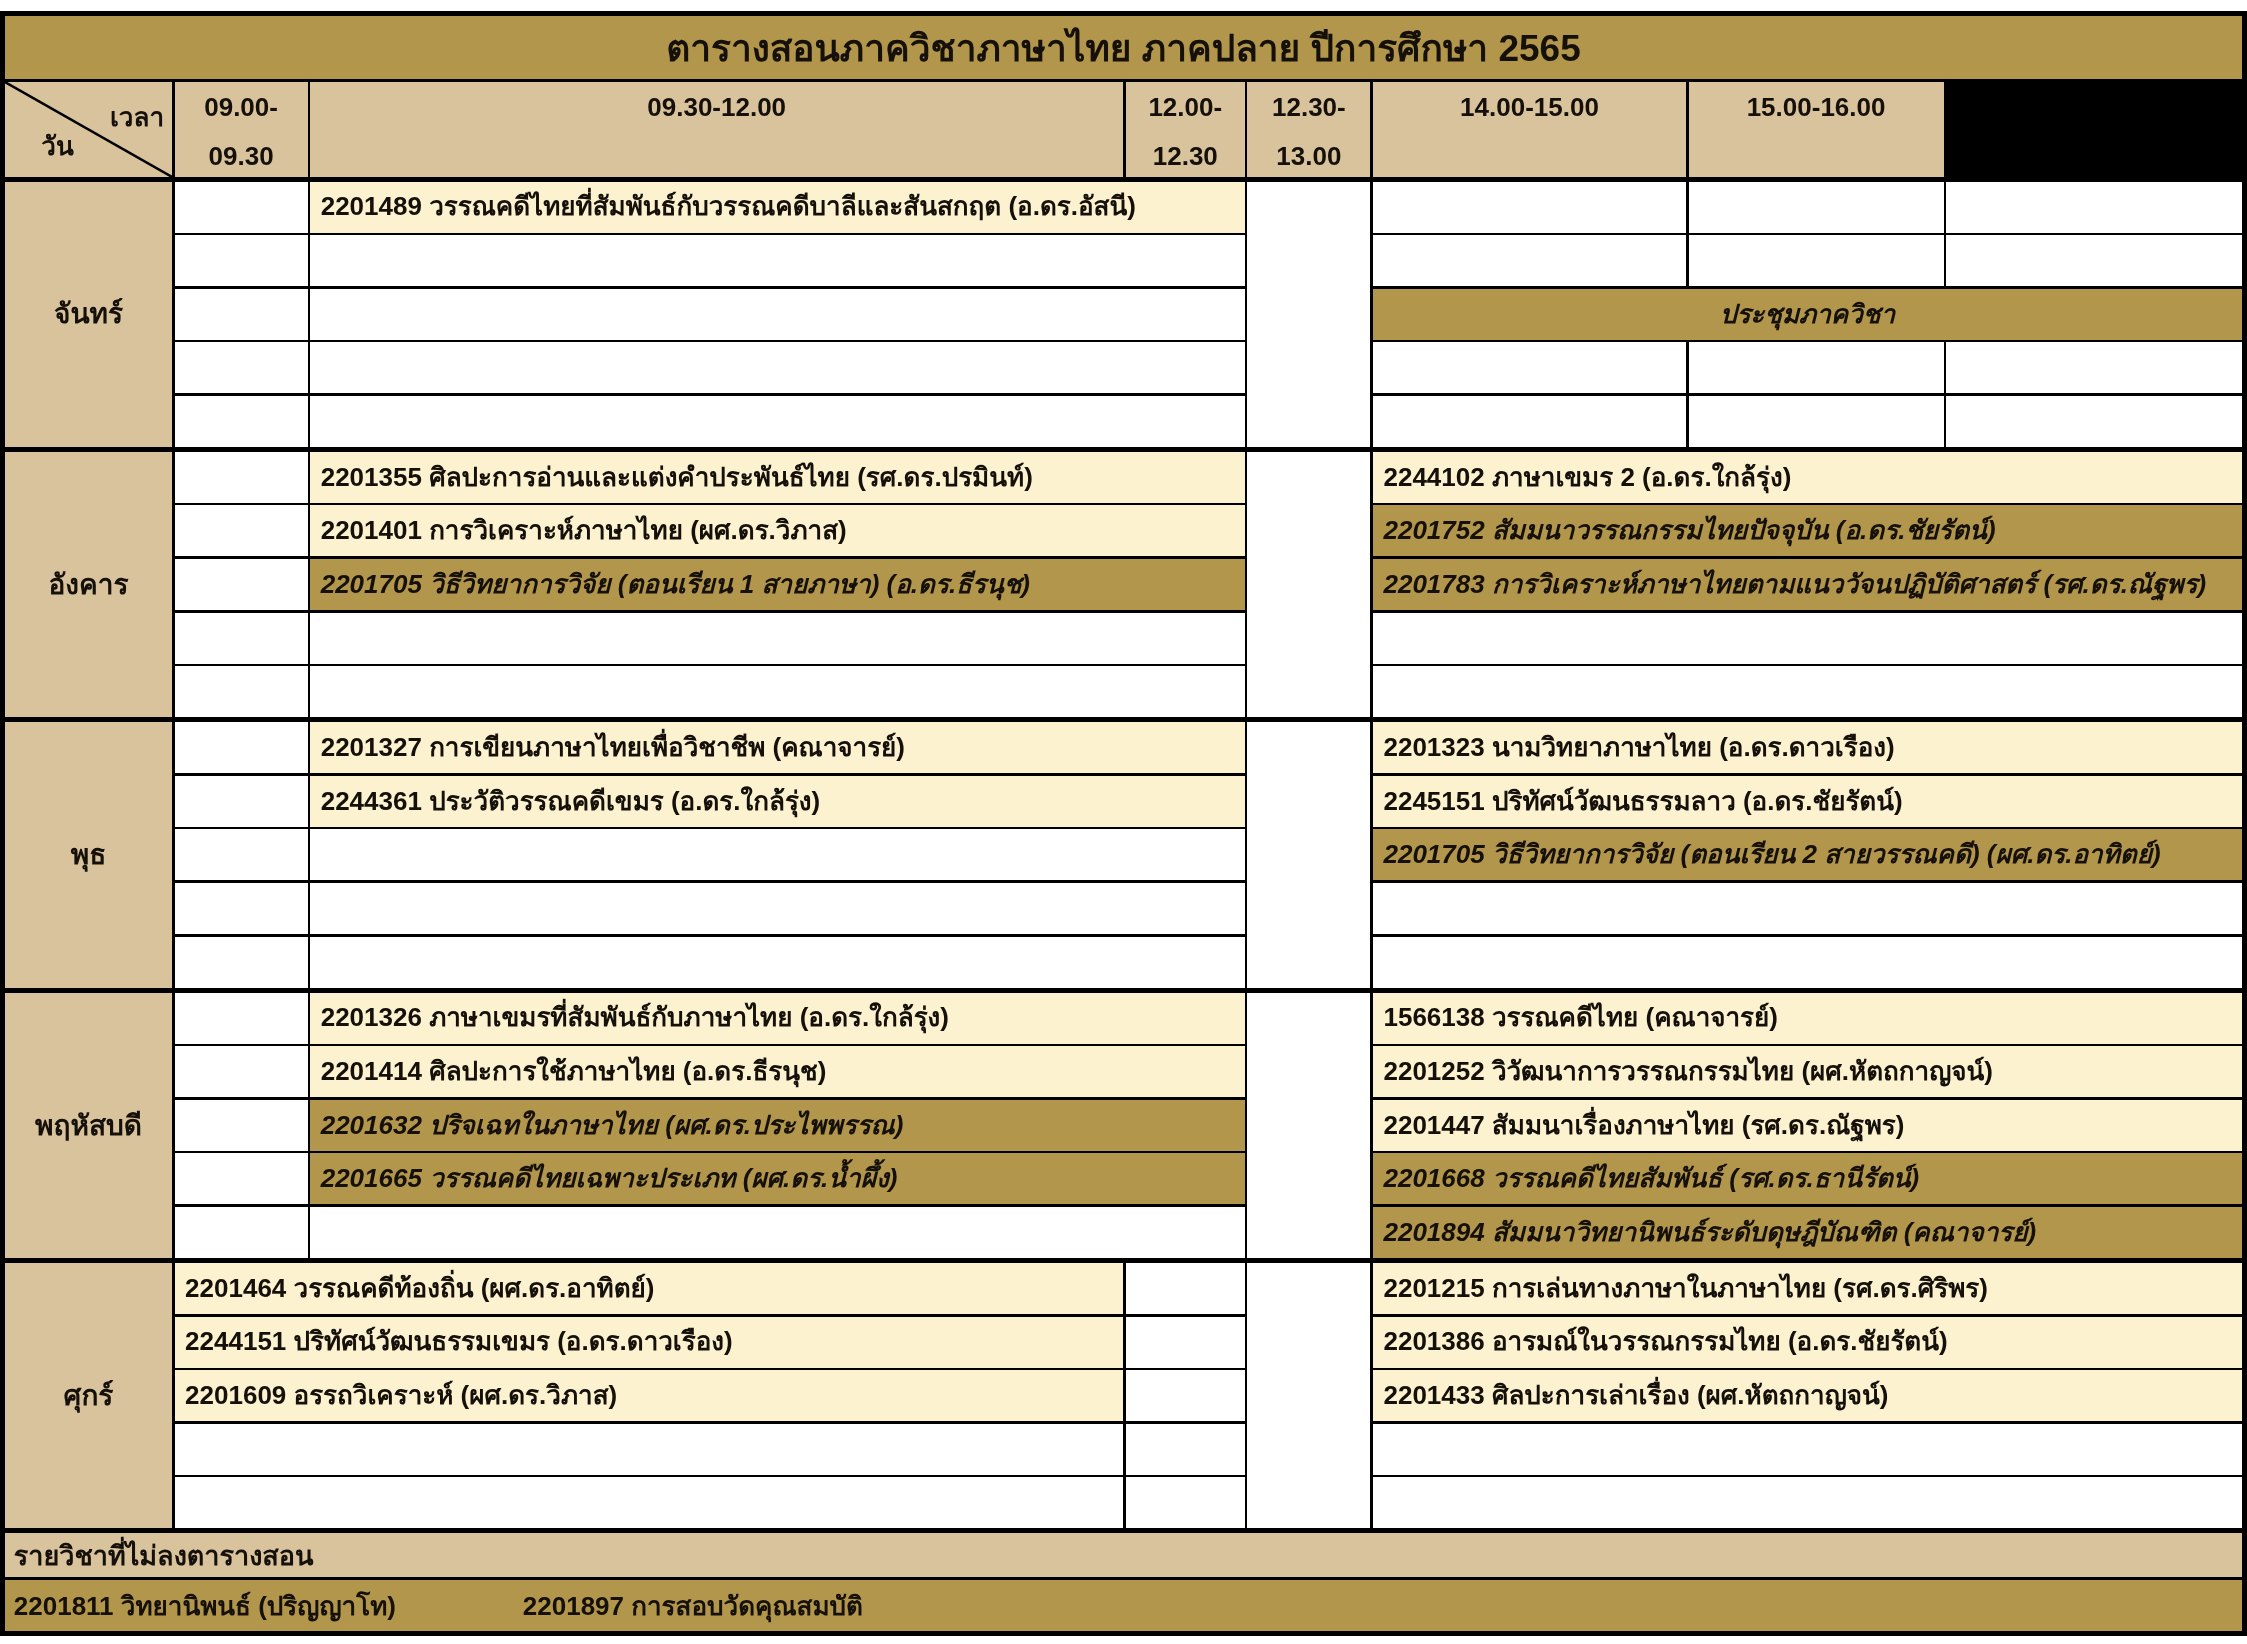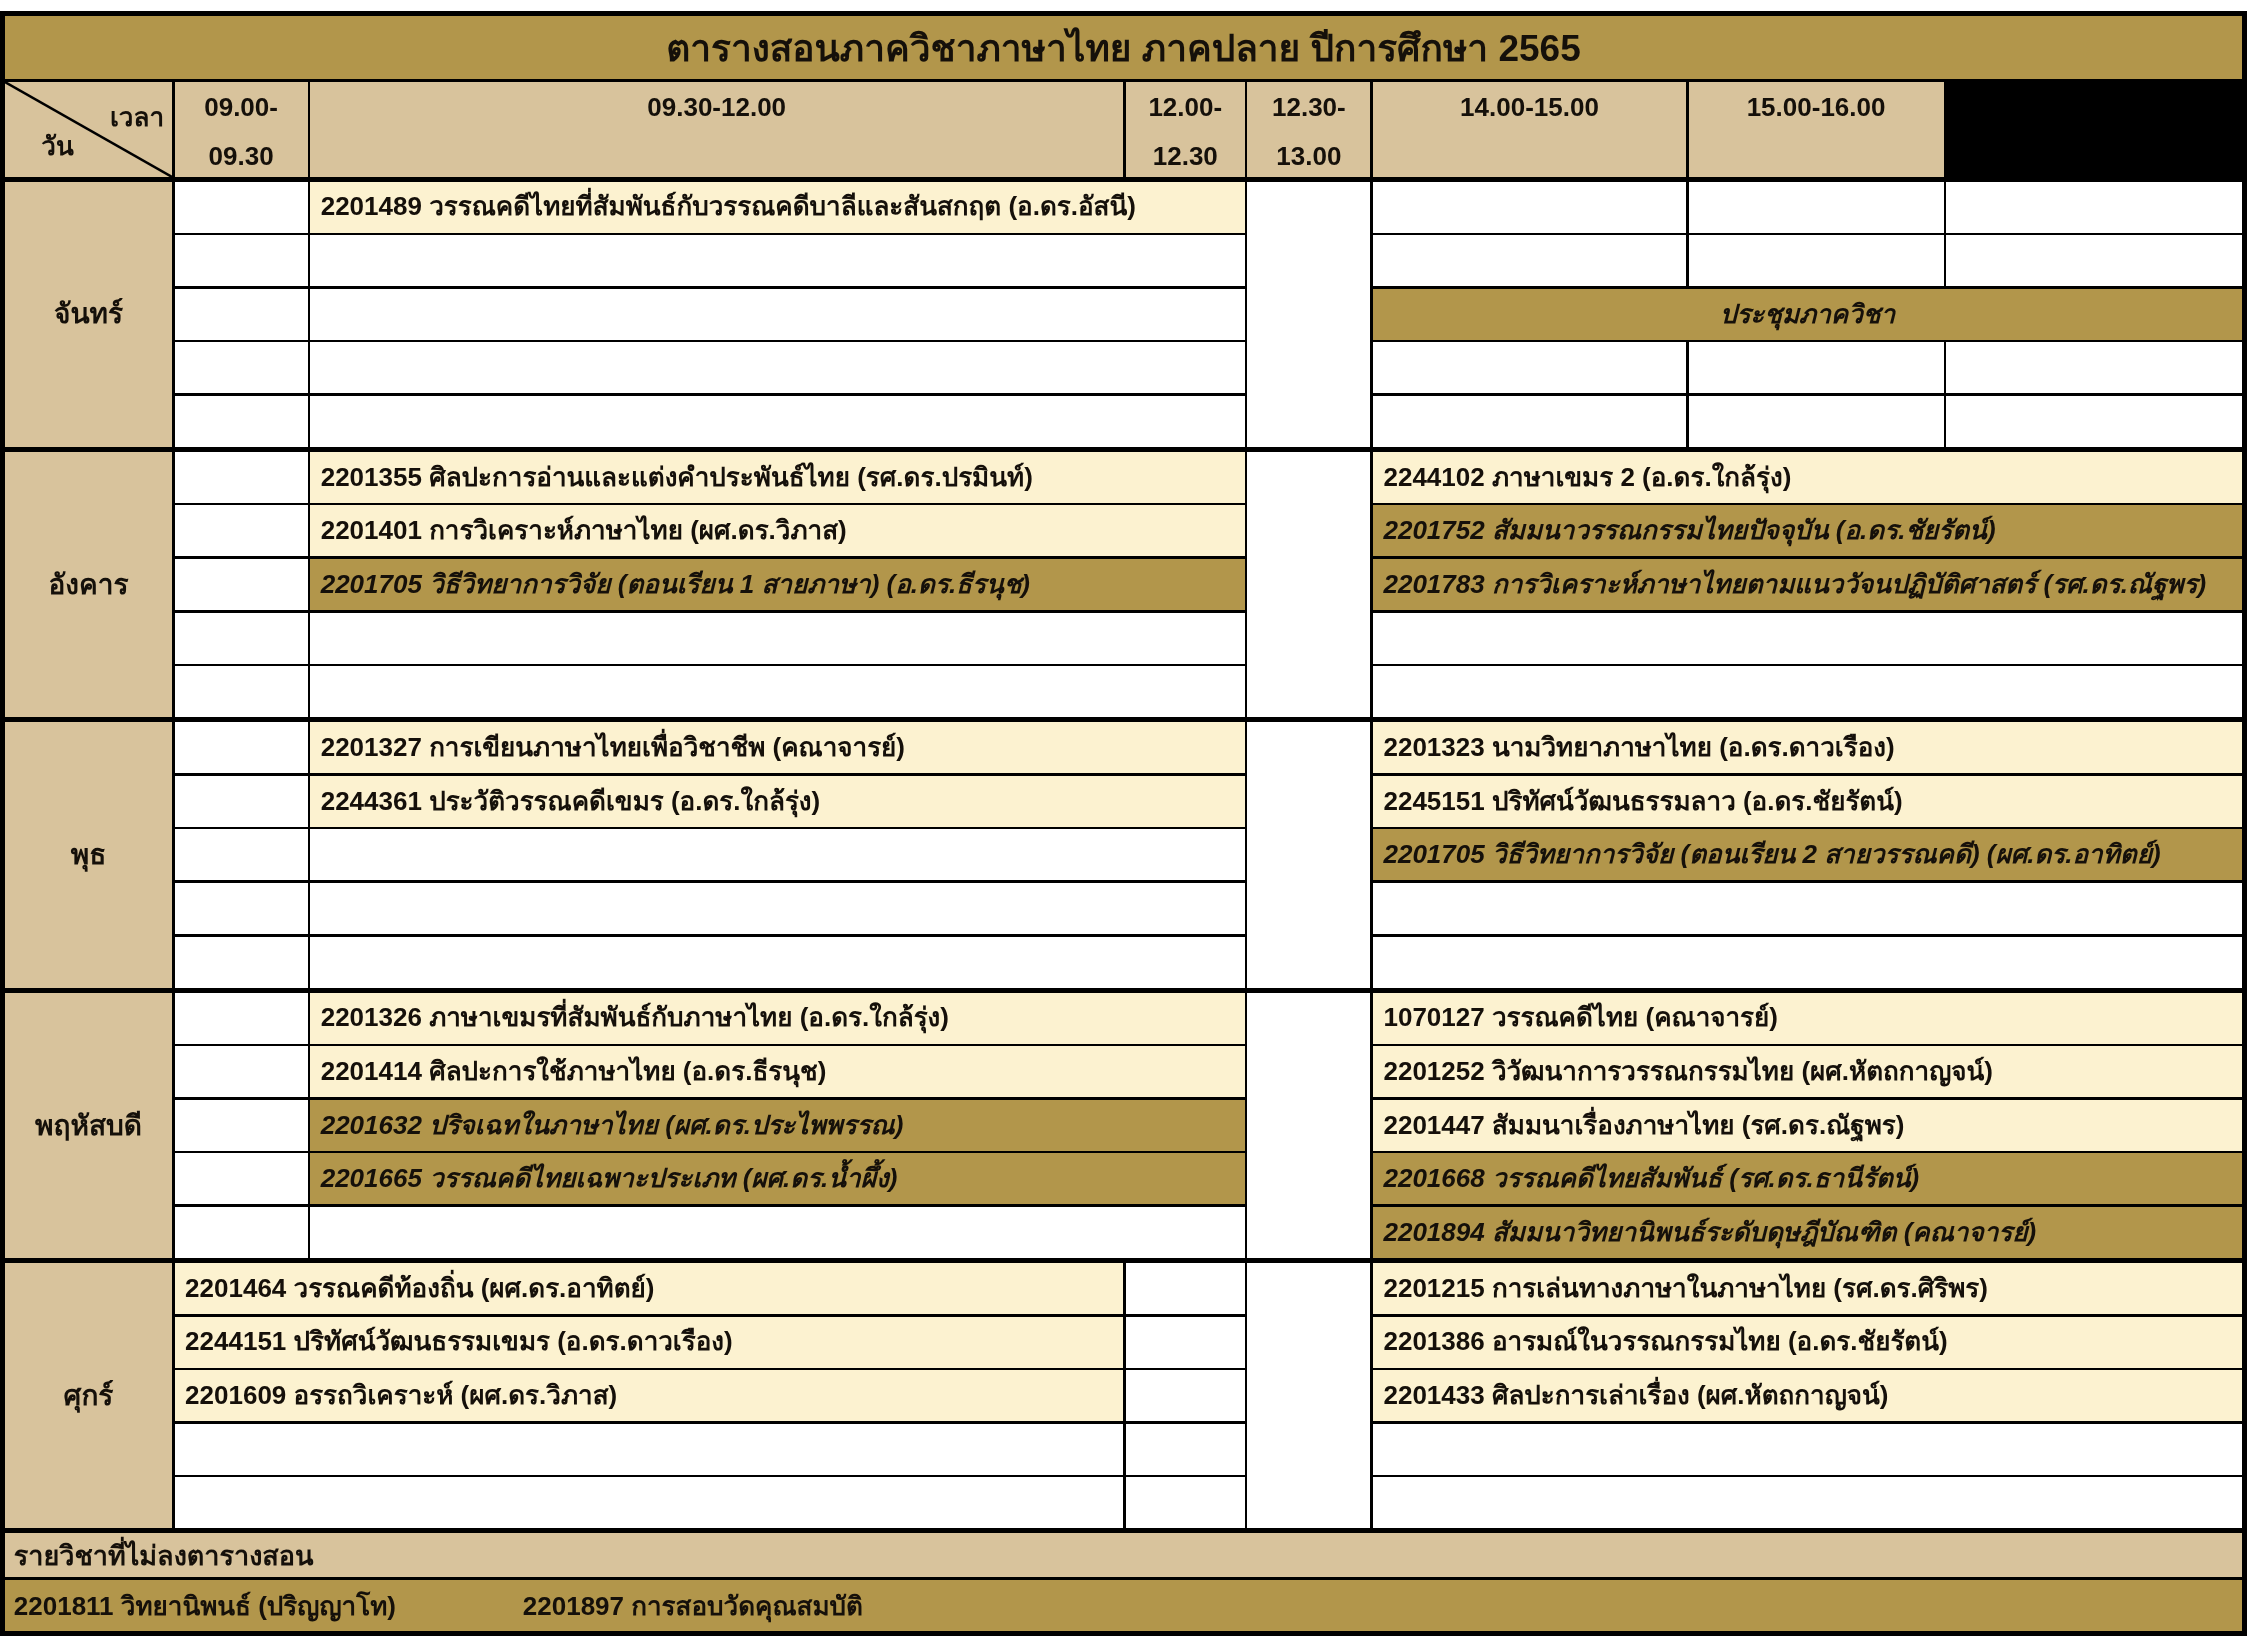--- a/index.html
+++ b/index.html
@@ -162,21 +162,21 @@
       <div class="cell" style="grid-area:2/2/3/3"></div>
       <div class="cell" style="grid-area:3/2/4/3"></div>
       <div class="cell" style="grid-area:4/2/5/3"></div>
       <div class="cell" style="grid-area:5/2/6/3"></div>
       <div class="cell cream" style="grid-area:1/3/2/5">2201326 ภาษาเขมรที่สัมพันธ์กับภาษาไทย (อ.ดร.ใกล้รุ่ง)</div>
       <div class="cell cream" style="grid-area:2/3/3/5">2201414 ศิลปะการใช้ภาษาไทย (อ.ดร.ธีรนุช)</div>
       <div class="cell goldc" style="grid-area:3/3/4/5">2201632 ปริจเฉทในภาษาไทย (ผศ.ดร.ประไพพรรณ)</div>
       <div class="cell goldc" style="grid-area:4/3/5/5">2201665 วรรณคดีไทยเฉพาะประเภท (ผศ.ดร.น้ำผึ้ง)</div>
       <div class="cell" style="grid-area:5/3/6/5"></div>
       <div class="cell" style="grid-area:1/5/6/6"></div>
-      <div class="cell cream" style="grid-area:1/6/2/9">1070127 วรรณคดีไทย (คณาจารย์)</div>
+      <div class="cell cream" style="grid-area:1/6/2/9">1566138 วรรณคดีไทย (คณาจารย์)</div>
       <div class="cell cream" style="grid-area:2/6/3/9">2201252 วิวัฒนาการวรรณกรรมไทย (ผศ.หัตถกาญจน์)</div>
       <div class="cell cream" style="grid-area:3/6/4/9">2201447 สัมมนาเรื่องภาษาไทย (รศ.ดร.ณัฐพร)</div>
       <div class="cell goldc" style="grid-area:4/6/5/9">2201668 วรรณคดีไทยสัมพันธ์ (รศ.ดร.ธานีรัตน์)</div>
       <div class="cell goldc" style="grid-area:5/6/6/9">2201894 สัมมนาวิทยานิพนธ์ระดับดุษฎีบัณฑิต (คณาจารย์)</div>
     </div>
 
     <div class="grid8 day-grid">
       <div class="cell daycell" style="grid-area:1/1/6/2">ศุกร์</div>
       <div class="cell cream" style="grid-area:1/2/2/4">2201464 วรรณคดีท้องถิ่น (ผศ.ดร.อาทิตย์)</div>
       <div class="cell cream" style="grid-area:2/2/3/4">2244151 ปริทัศน์วัฒนธรรมเขมร (อ.ดร.ดาวเรือง)</div>

